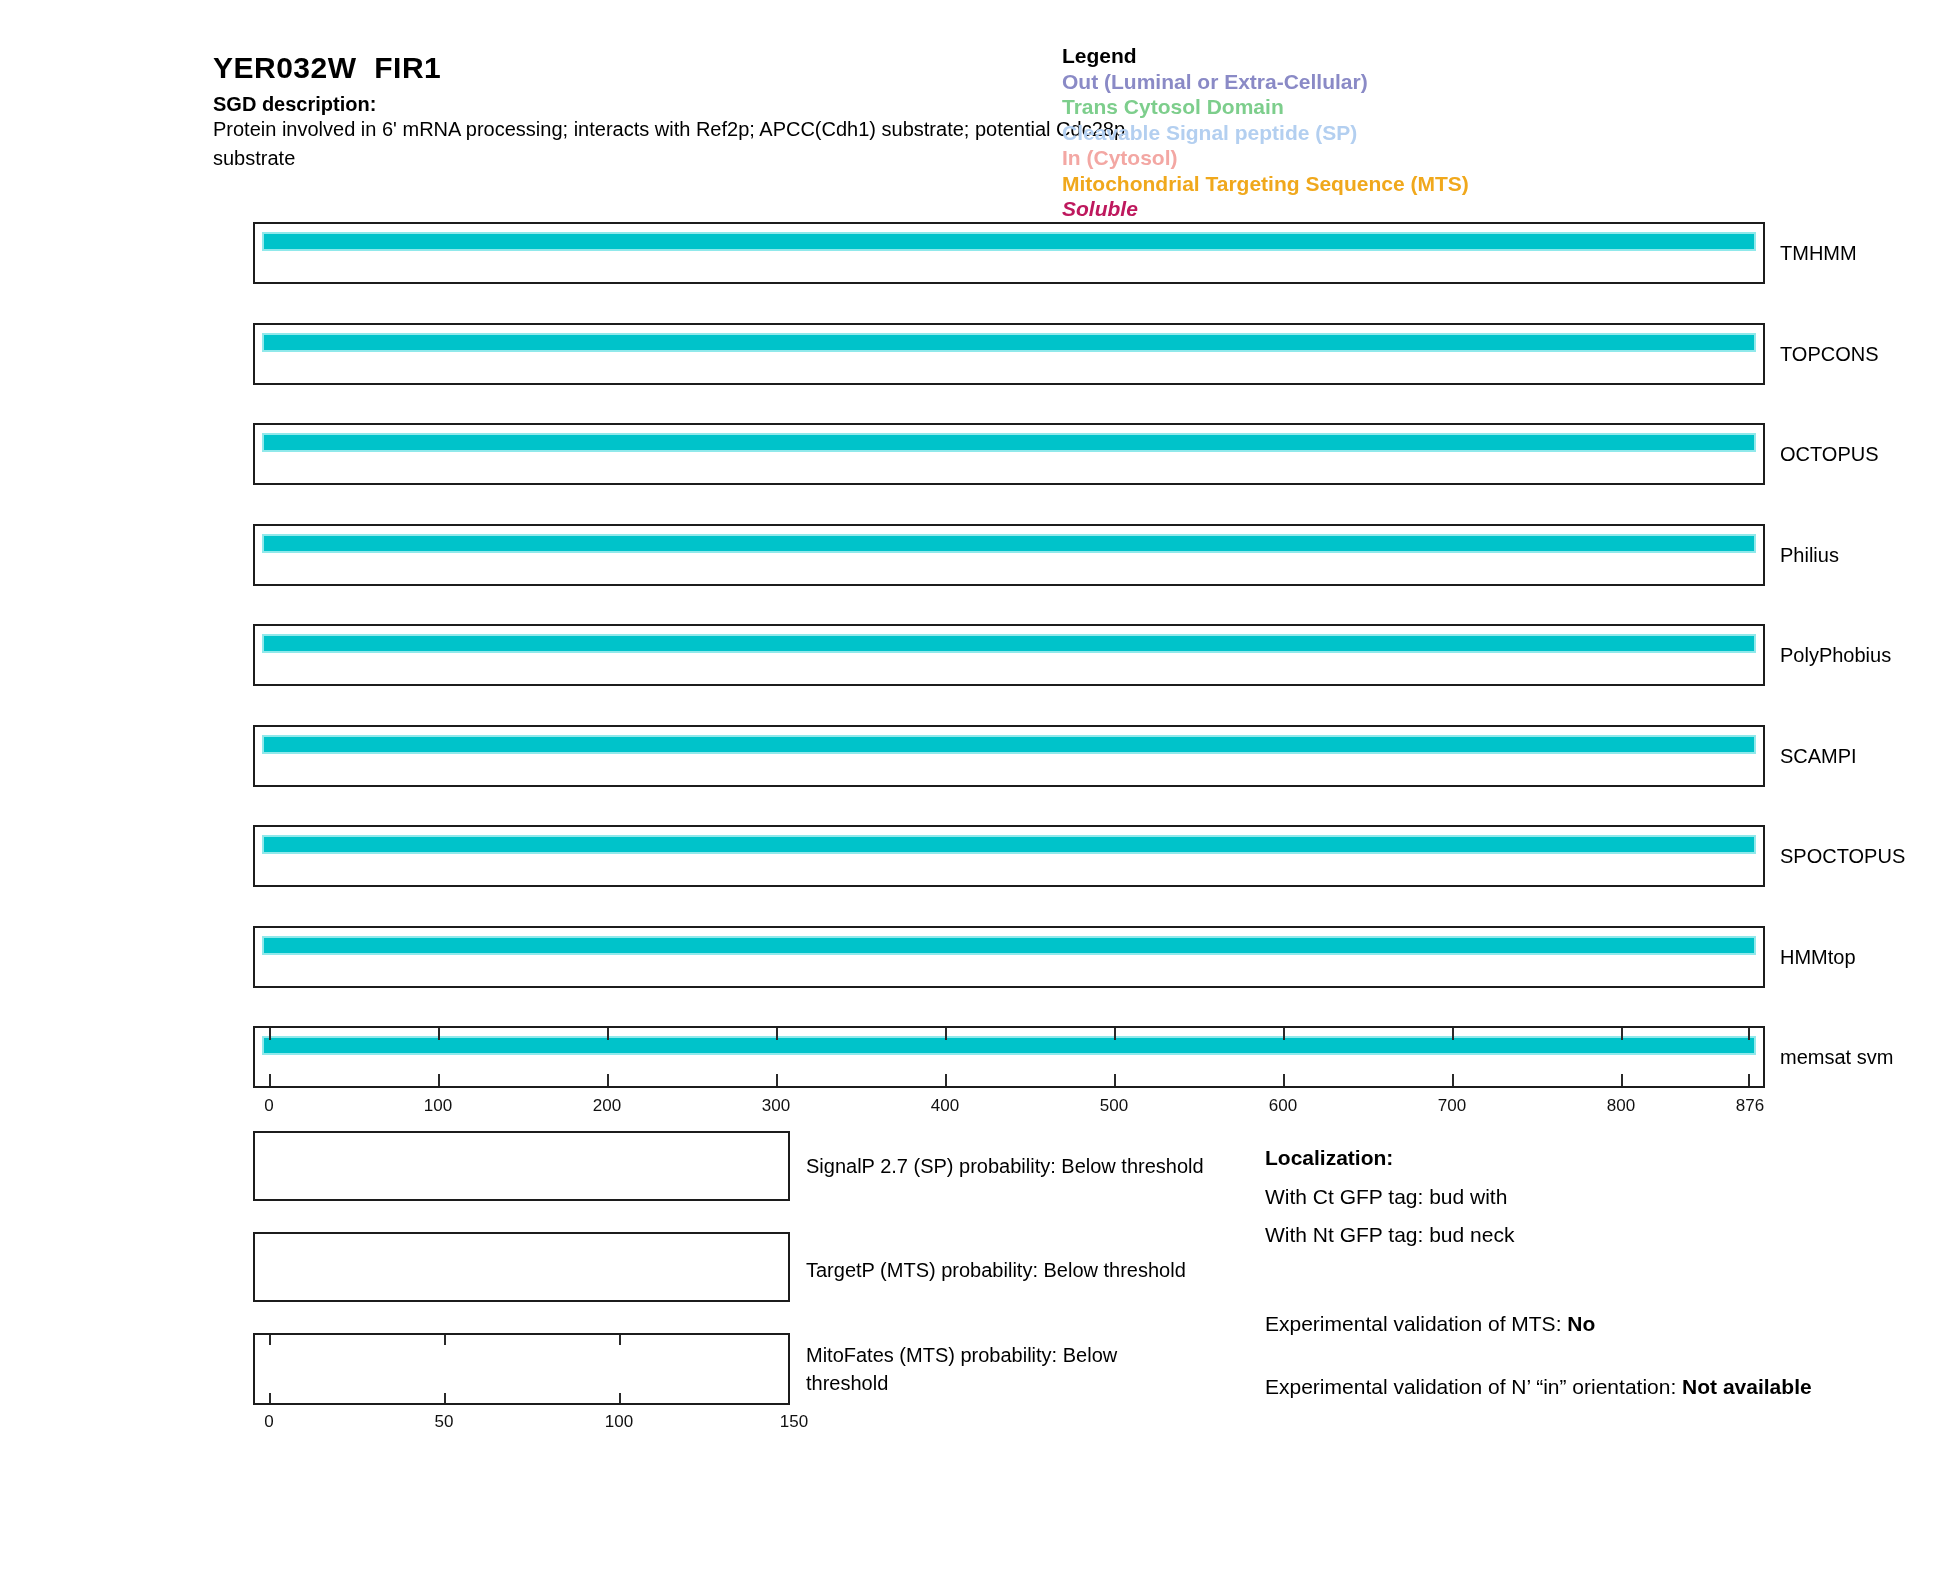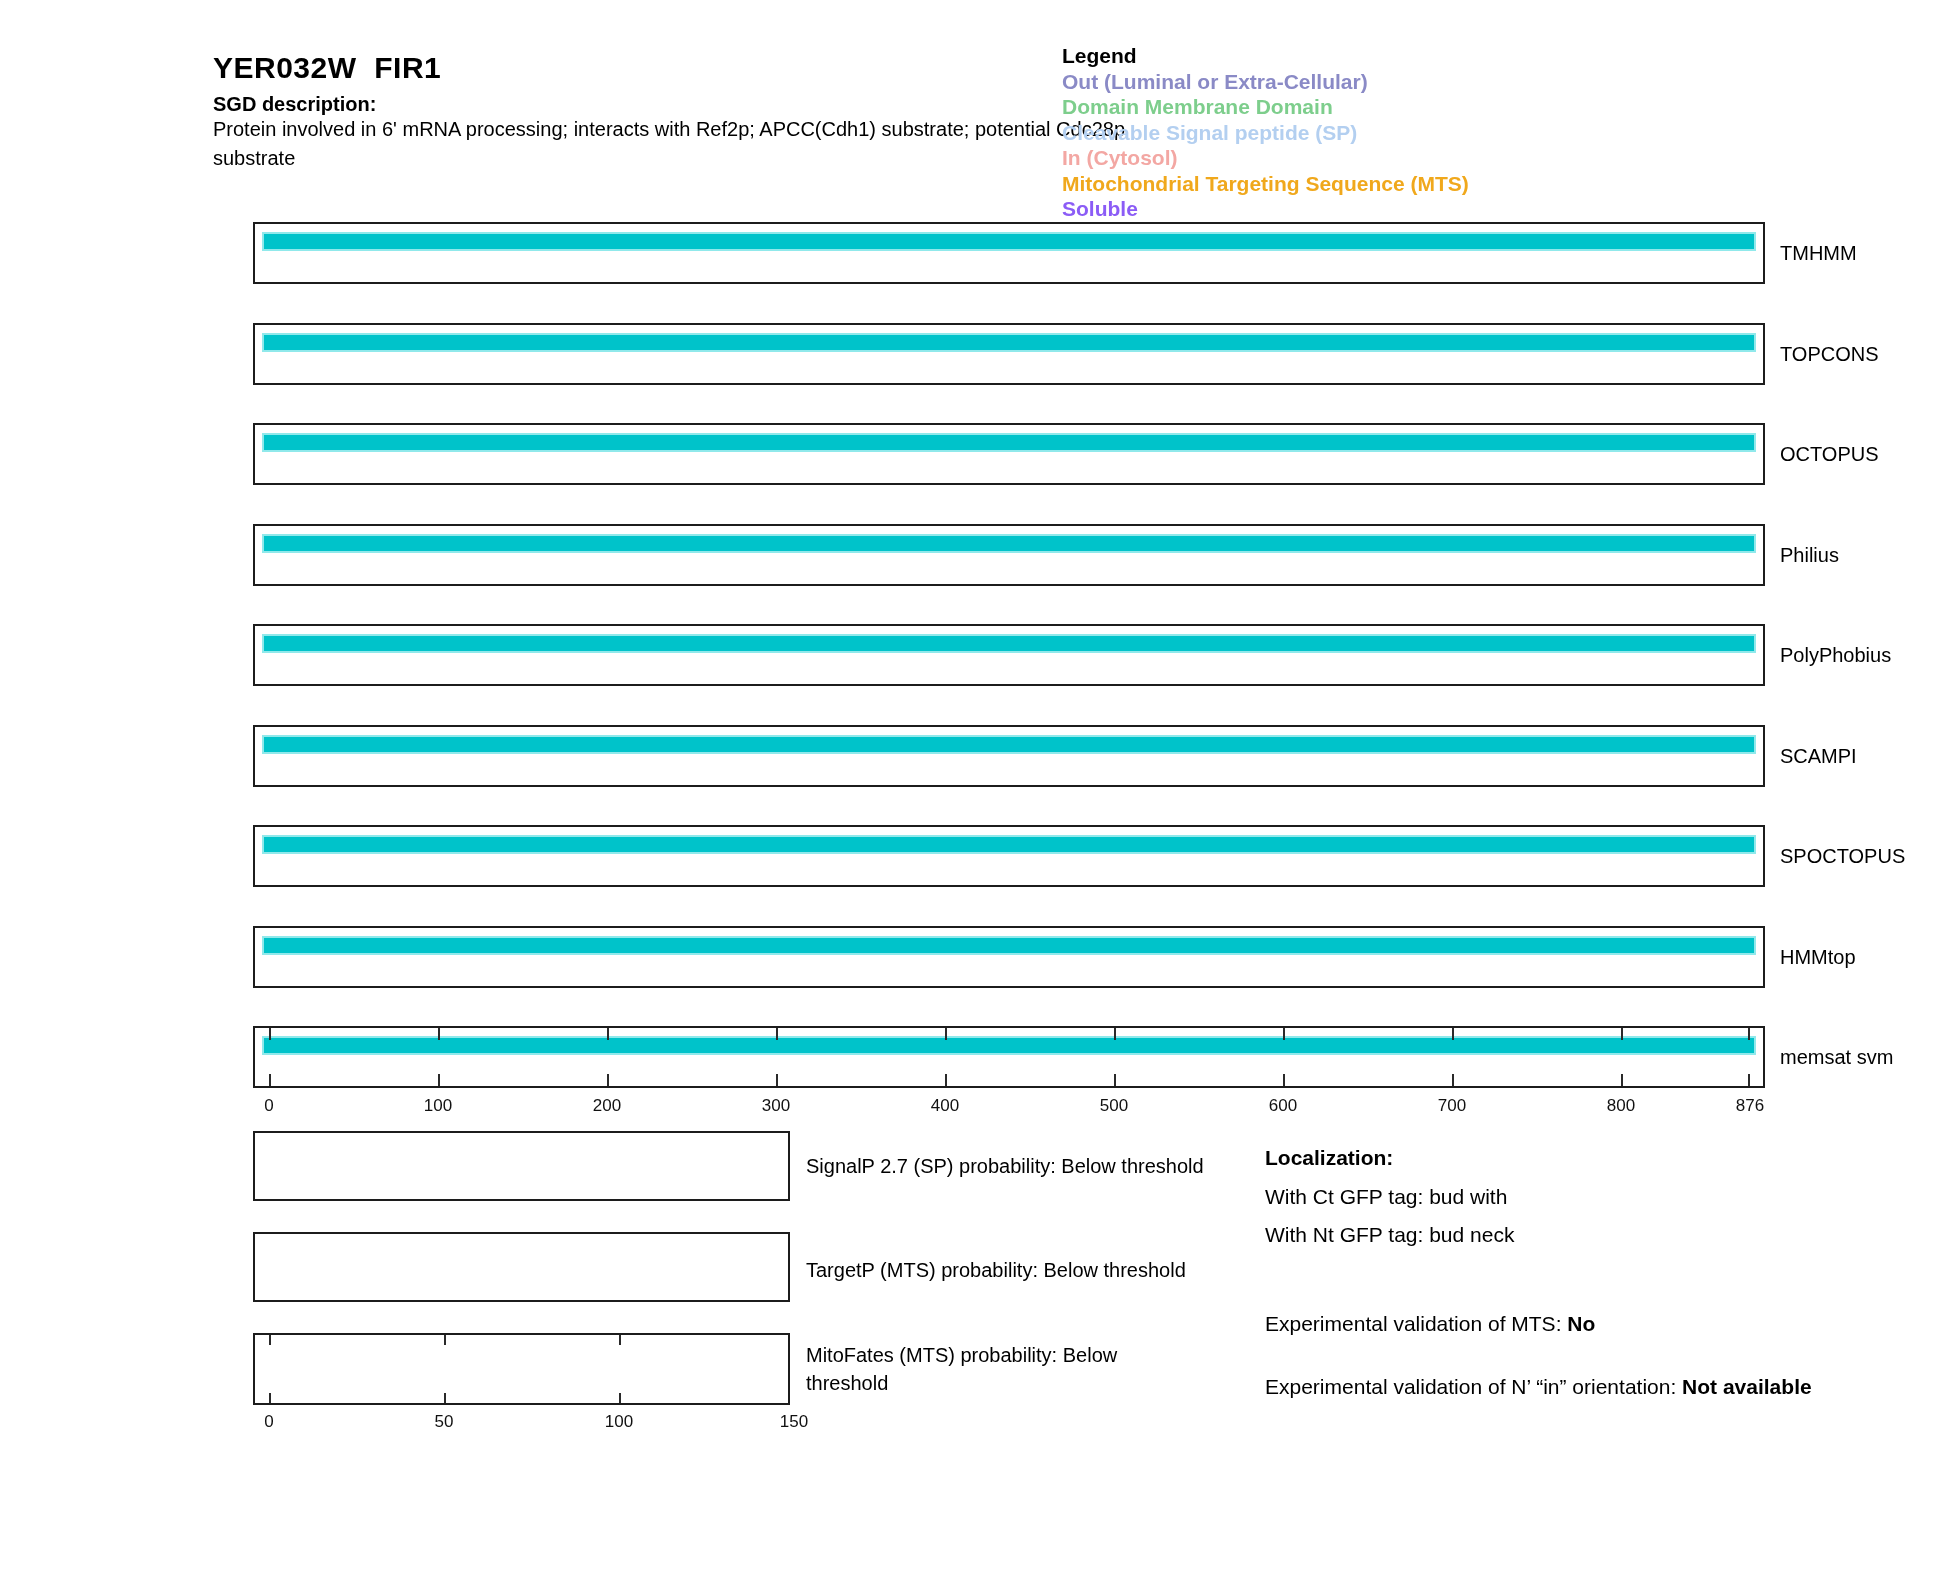--- a/index.html
+++ b/index.html
@@ -56,25 +56,25 @@
   <div class="abs title">YER032W  FIR1</div>
   <div class="abs sgd-label">SGD description:</div>
   <div class="abs desc">
     <div>Protein involved in 6' mRNA processing; interacts with Ref2p; APCC(Cdh1) substrate; potential Cdc28p</div>
     <div>substrate</div>
   </div>
 
   <div class="abs legend">
     <div class="lg-title">Legend</div>
     <div class="lg-item" style="color: rgb(138, 138, 198);">Out (Luminal or Extra-Cellular)</div>
-    <div class="lg-item" style="color: rgb(125, 206, 140);">Domain Membrane Domain</div>
+    <div class="lg-item" style="color: rgb(125, 206, 140);">Trans Cytosol Domain</div>
     <div class="lg-item" style="color: rgb(179, 207, 240);">Cleavable Signal peptide (SP)</div>
     <div class="lg-item" style="color: rgb(243, 167, 163);">In (Cytosol)</div>
     <div class="lg-item" style="color: rgb(240, 168, 28);">Mitochondrial Targeting Sequence (MTS)</div>
-    <div class="lg-item" style="color: #8b5cf6;">Soluble</div>
+    <div class="lg-item" style="color: #be185d; font-style: italic;">Soluble</div>
   </div>
 
   <div class="track-box" style="top:222px">
       <div class="track-bar"></div>
     </div>
   <div class="track-label" style="top:222px">TMHMM</div>
 
   <div class="track-box" style="top:323px">
       <div class="track-bar"></div>
     </div>

